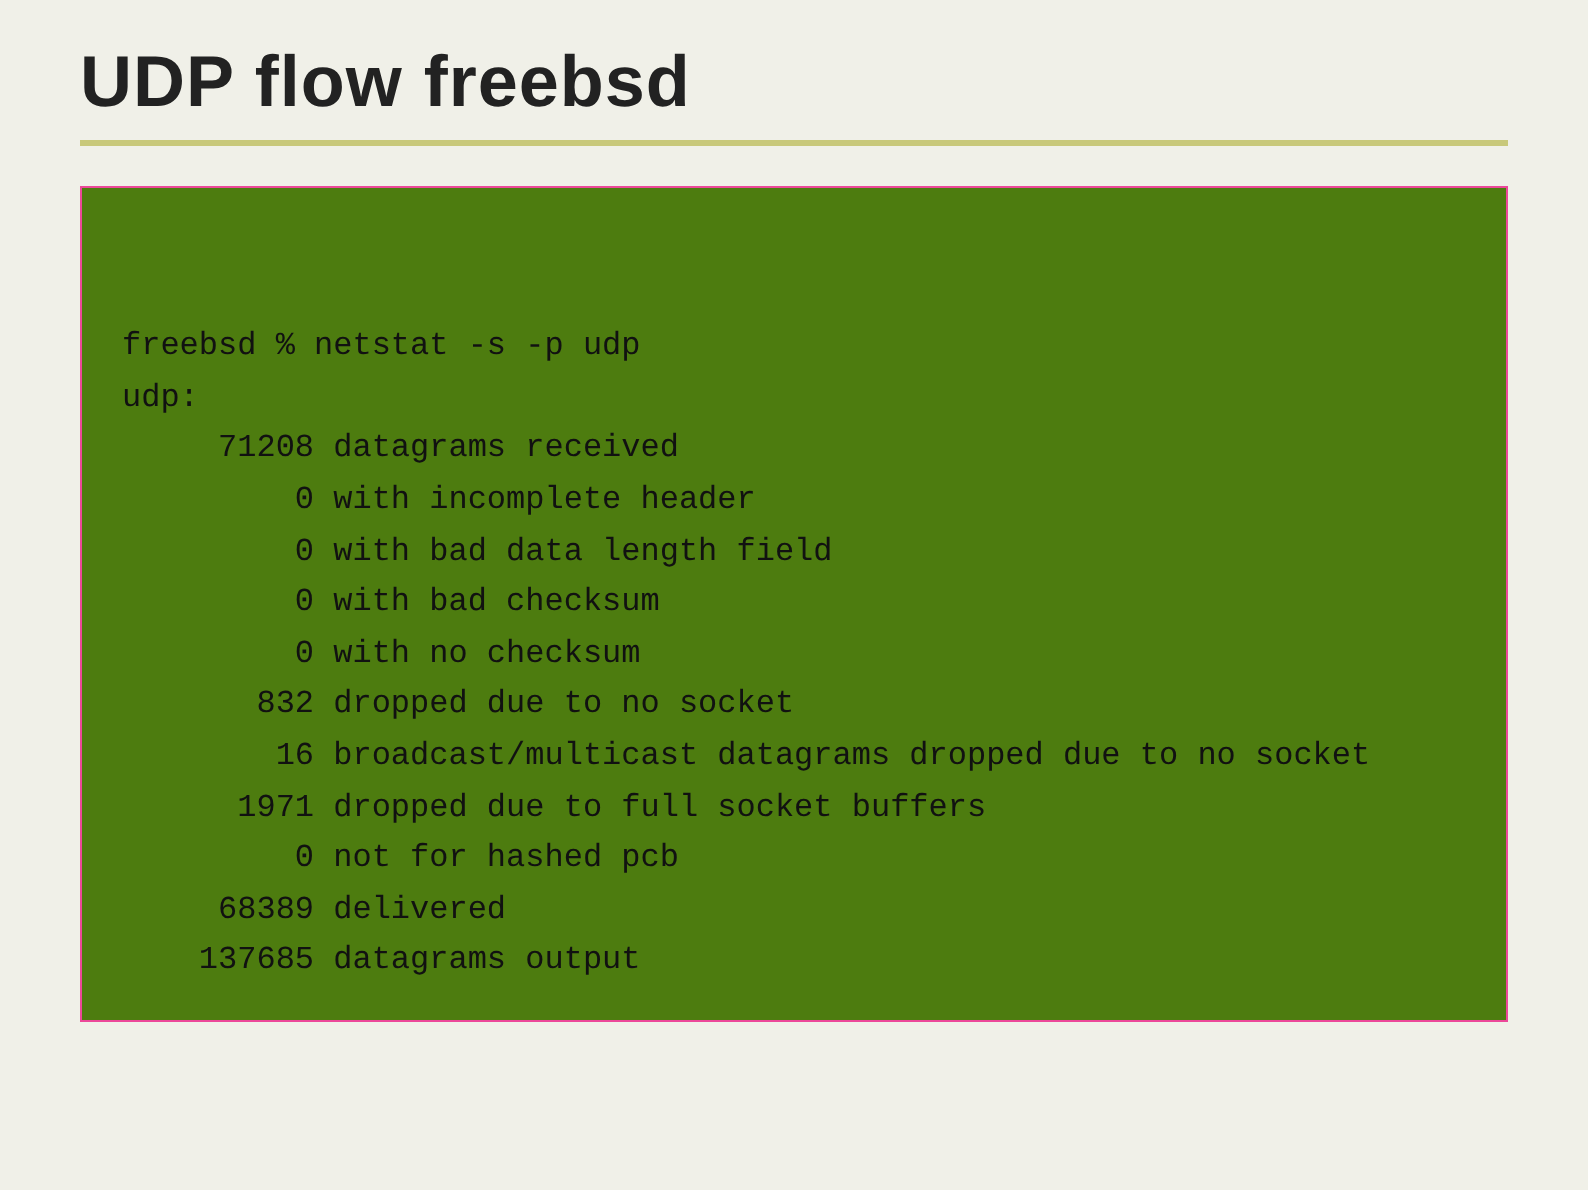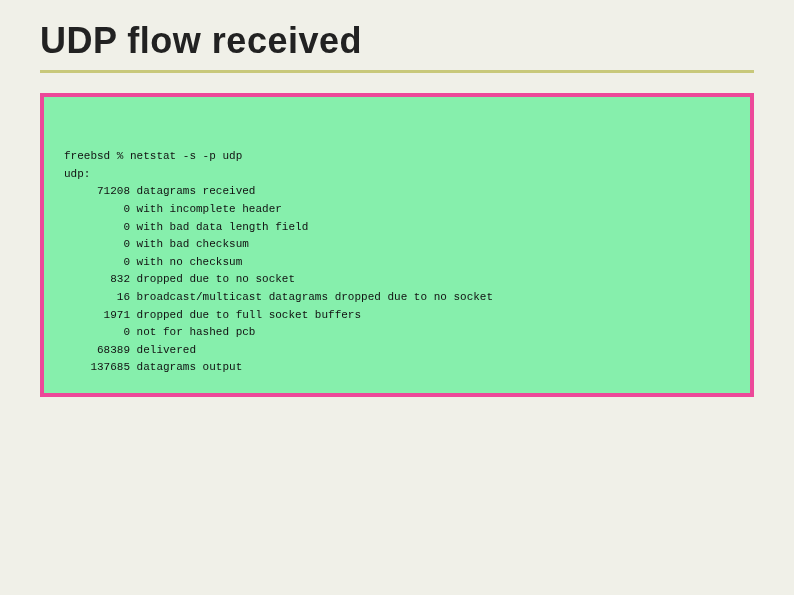--- a/index.html
+++ b/index.html
@@ -30,37 +30,37 @@
     }
 
     .page-title {
       font-size: 36px;
       font-weight: bold;
       color: #222;
       letter-spacing: 0.5px;
     }
 
     .code-box {
-      background-color: #86efac;
-      border: 4px solid #ec4899;
+      background-color: #4d7c0f;
+      border: 1px solid #ec4899;
       padding: 16px 20px;
       font-family: 'Courier New', Courier, monospace;
-      font-size: 11px;
+      font-size: 16px;
       color: #111;
       line-height: 1.6;
       white-space: pre;
     }
 
     .code-line {
       display: block;
     }
   </style>
 </head>
 <body>
 
 <div class="page-container">
   <div class="title-area">
-    <h1 class="page-title">UDP flow received</h1>
+    <h1 class="page-title">UDP flow freebsd</h1>
   </div>
 
   <div class="code-box" id="code-output">
   <span class="code-line">freebsd % netstat -s -p udp</span><span class="code-line">udp:</span><span class="code-line">     71208 datagrams received</span><span class="code-line">         0 with incomplete header</span><span class="code-line">         0 with bad data length field</span><span class="code-line">         0 with bad checksum</span><span class="code-line">         0 with no checksum</span><span class="code-line">       832 dropped due to no socket</span><span class="code-line">        16 broadcast/multicast datagrams dropped due to no socket</span><span class="code-line">      1971 dropped due to full socket buffers</span><span class="code-line">         0 not for hashed pcb</span><span class="code-line">     68389 delivered</span><span class="code-line">    137685 datagrams output</span></div>
 </div>
 
 </body></html>

